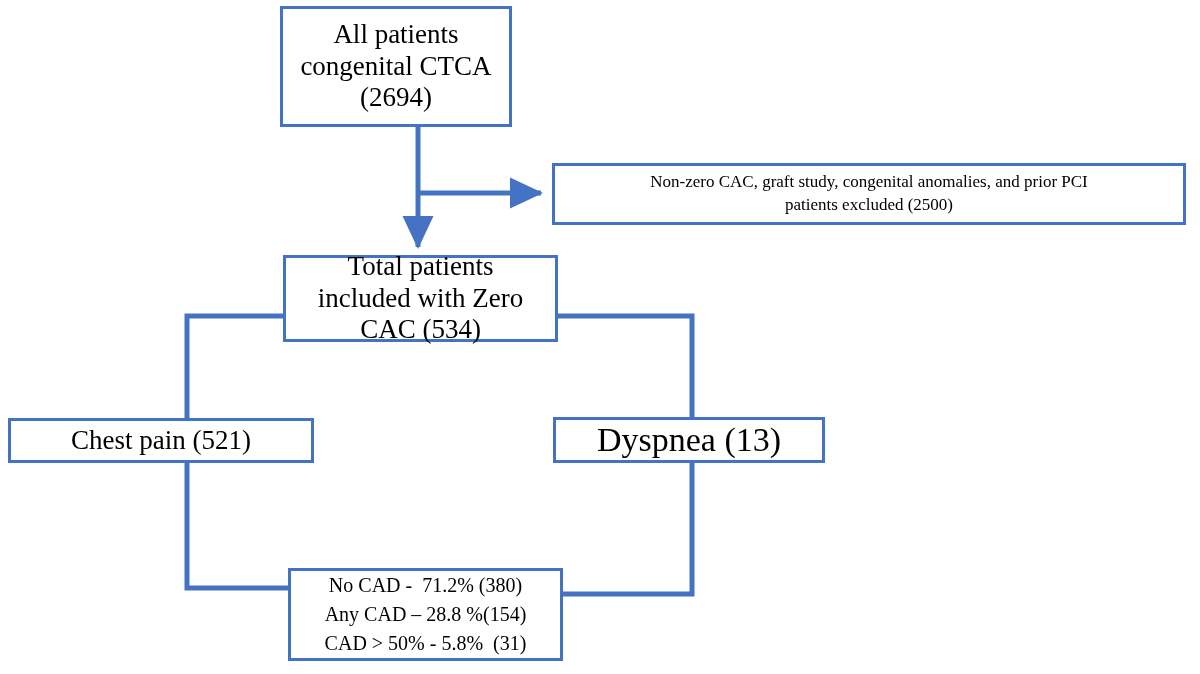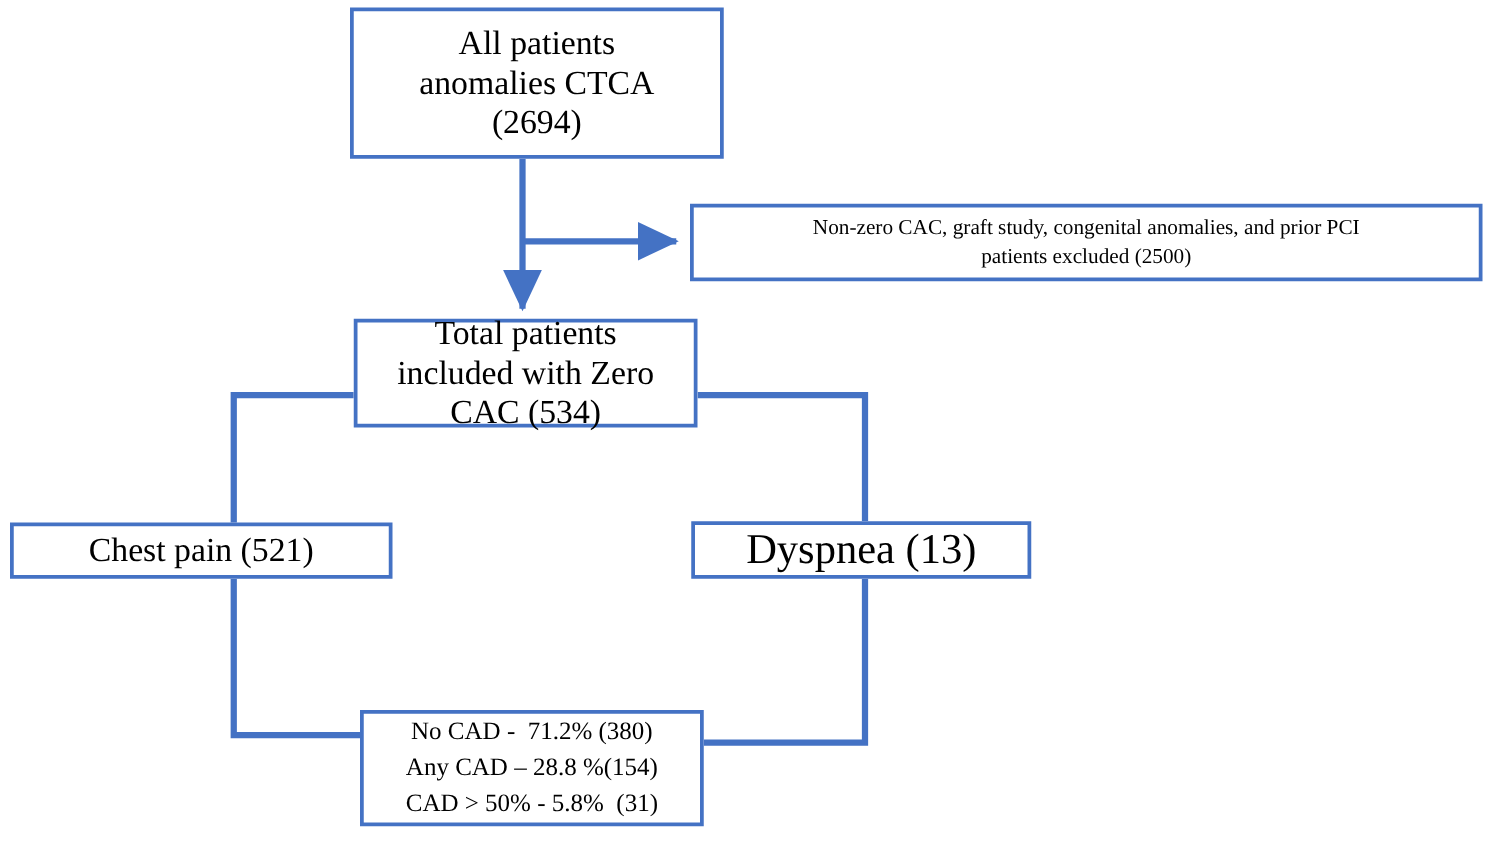--- a/index.html
+++ b/index.html
@@ -35,21 +35,21 @@
     color: #000000;
     line-height: 1.18;
     z-index: 2;
   }
   .node .line {
     display: block;
     white-space: pre;
   }
 
   
-  #node-all-patients   { left: 280px; top: 6px;   width: 299px; height: 121px; font-size: 27px; }
+  #node-all-patients   { left: 280px; top: 6px;   width: 232px; height: 121px; font-size: 27px; }
   #node-excluded       { left: 552px; top: 163px; width: 634px; height: 62px;  font-size: 17px; line-height: 1.35; }
   #node-total-included { left: 283px; top: 255px; width: 275px; height: 87px; font-size: 27px; }
   #node-chest-pain     { left: 8px;   top: 418px; width: 306px; height: 45px;  font-size: 27px; }
   #node-dyspnea        { left: 553px; top: 417px; width: 272px; height: 46px;  font-size: 34px; }
   #node-results        { left: 288px; top: 568px; width: 275px; height: 93px;  font-size: 20px; line-height: 1.45; }
   #node-results .line  { text-align: center; }
 </style>
 </head>
 <body>
 
@@ -70,21 +70,21 @@
 
     <path d="M558,316 L692,316 L692,417" fill="none" stroke="#4472c4" stroke-width="5"></path>
 
     <path d="M187,463 L187,588 L288,588" fill="none" stroke="#4472c4" stroke-width="5"></path>
 
     <path d="M692,463 L692,594 L563,594" fill="none" stroke="#4472c4" stroke-width="5"></path>
   </svg>
 
   <div class="node" id="node-all-patients">
     <span class="line">All patients</span>
-    <span class="line">anomalies CTCA</span>
+    <span class="line">congenital CTCA</span>
     <span class="line">(2694)</span>
   </div>
 
   <div class="node" id="node-excluded">
     <span class="line">Non-zero CAC, graft study, congenital anomalies, and prior PCI</span>
     <span class="line">patients excluded (2500)</span>
   </div>
 
   <div class="node" id="node-total-included">
     <span class="line">Total patients</span>

